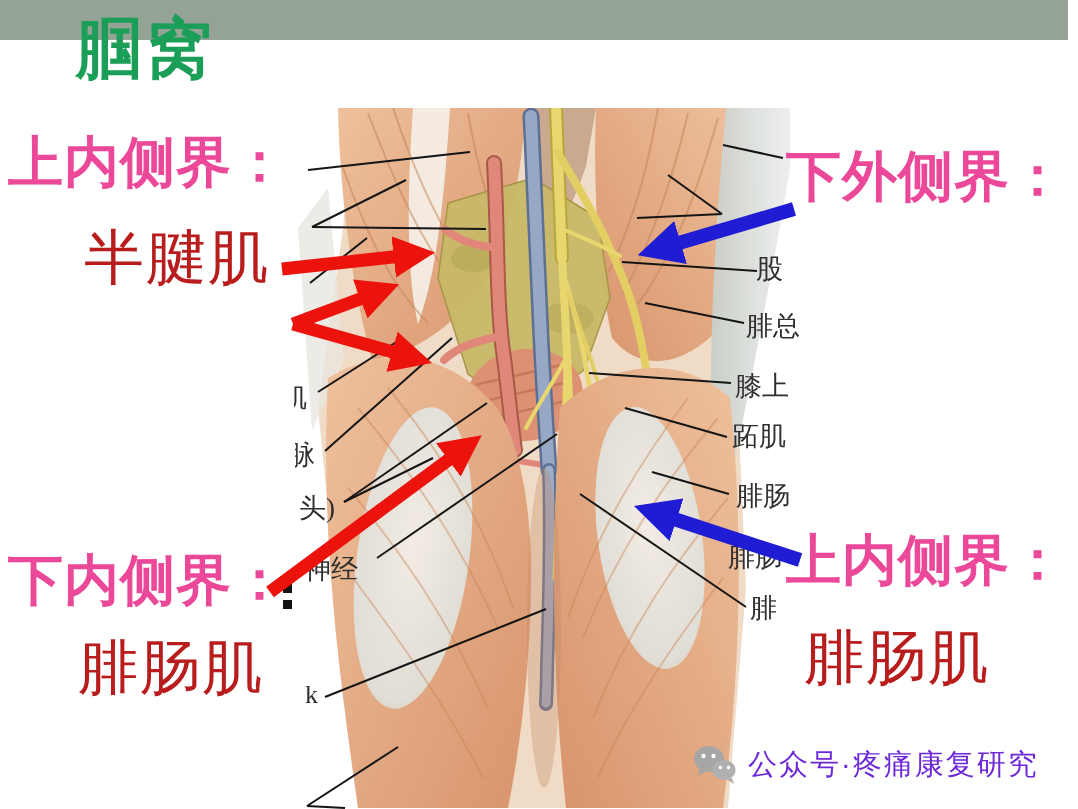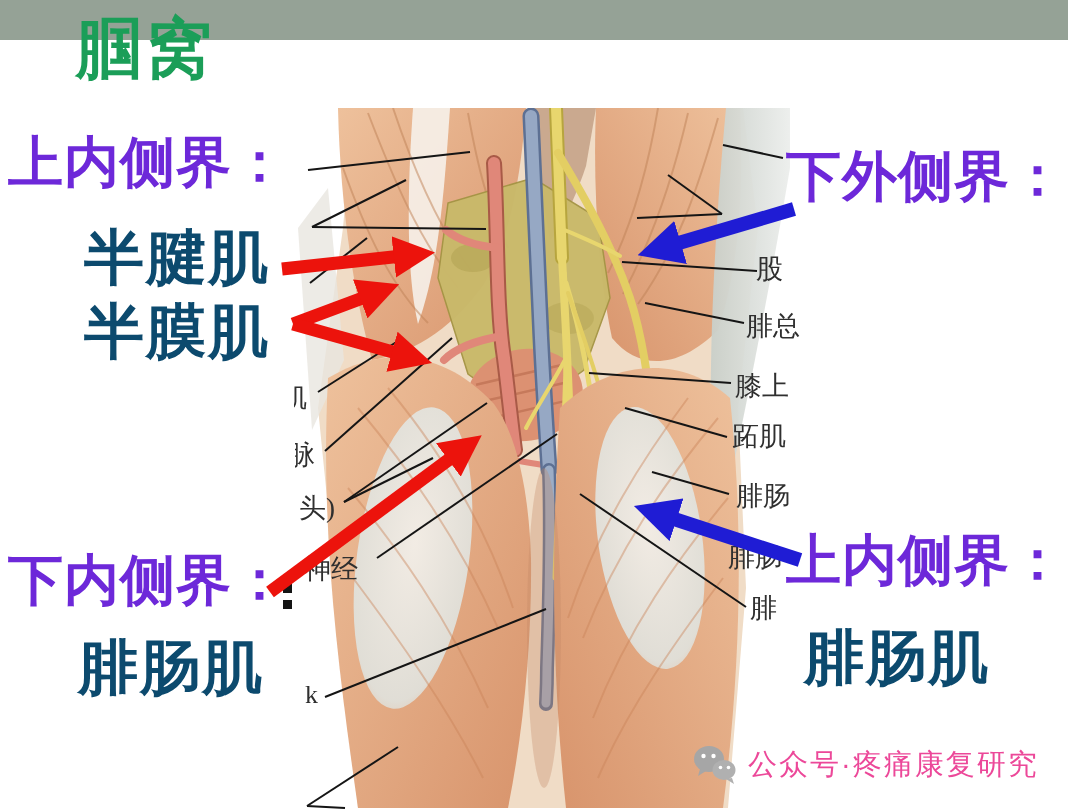--- a/index.html
+++ b/index.html
@@ -6,38 +6,38 @@
   #slide{
     position:relative;width:1068px;height:809px;overflow:hidden;
     background:#ffffff;font-family:"Liberation Sans",sans-serif;
   }
   #topbar{position:absolute;left:0;top:0;width:1078px;height:40px;background:#95a296;}
   .title{
     position:absolute;left:76px;top:4px;font-size:66px;font-weight:700;
     color:#1b9e58;letter-spacing:4px;z-index:6;
   }
   .heading{
-    position:absolute;font-size:55px;font-weight:700;color:#6d28d9;
+    position:absolute;font-size:55px;font-weight:700;color:#ec4899;
     letter-spacing:1px;z-index:6;white-space:nowrap;
   }
   .cyan{
-    position:absolute;font-size:60px;font-weight:700;color:#0c4a6e;
+    position:absolute;font-size:60px;font-weight:400;color:#b91c1c;
     letter-spacing:2px;z-index:6;white-space:nowrap;
   }
   .flabel{
     position:absolute;font-family:"Liberation Serif",serif;font-size:27px;
     color:#2f2f2f;z-index:4;white-space:nowrap;
   }
   .frag{position:absolute;overflow:hidden;z-index:4;height:34px;}
   .frag span{font-family:"Liberation Serif",serif;font-size:27px;color:#2f2f2f;display:inline-block;}
   .sq{position:absolute;width:9px;height:9px;background:#141414;z-index:4;}
   #figure{position:absolute;left:298px;top:108px;z-index:1;}
   #overlay{position:absolute;left:0;top:0;z-index:5;pointer-events:none;}
   #watermark{position:absolute;left:692px;top:744px;z-index:7;display:flex;align-items:center;gap:10px;}
-  #watermark .wtext{font-size:29px;color:#ec4899;letter-spacing:2px;white-space:nowrap;}
+  #watermark .wtext{font-size:29px;color:#6d28d9;letter-spacing:2px;white-space:nowrap;}
 </style>
 </head>
 <body>
 
 <div id="slide">
 
   <div id="topbar"></div>
 
   <div class="title">腘窝</div>
 
@@ -202,21 +202,20 @@
       <path d="M270,592 L455,455" marker-end="url(#mr)"></path>
     </g>
     <g stroke="#1f1cd4" stroke-width="14" fill="none" stroke-linecap="butt">
       <path d="M794,209 L672,245" marker-end="url(#mb)"></path>
       <path d="M800,560 L668,517" marker-end="url(#mb)"></path>
     </g>
   </svg>
 
   <div class="heading" style="left:8px;top:126px">上内侧界：</div>
   <div class="cyan" style="left:84px;top:218px">半腱肌</div>
-  <div class="cyan" style="left:84px;top:292px">半膜肌</div>
 
   <div class="heading" style="left:786px;top:140px">下外侧界：</div>
 
   <div class="heading" style="left:8px;top:544px">下内侧界：</div>
   <div class="cyan" style="left:78px;top:628px">腓肠肌</div>
 
   <div class="heading" style="left:786px;top:524px">上内侧界：</div>
   <div class="cyan" style="left:804px;top:618px">腓肠肌</div>
 
   <div id="watermark">

